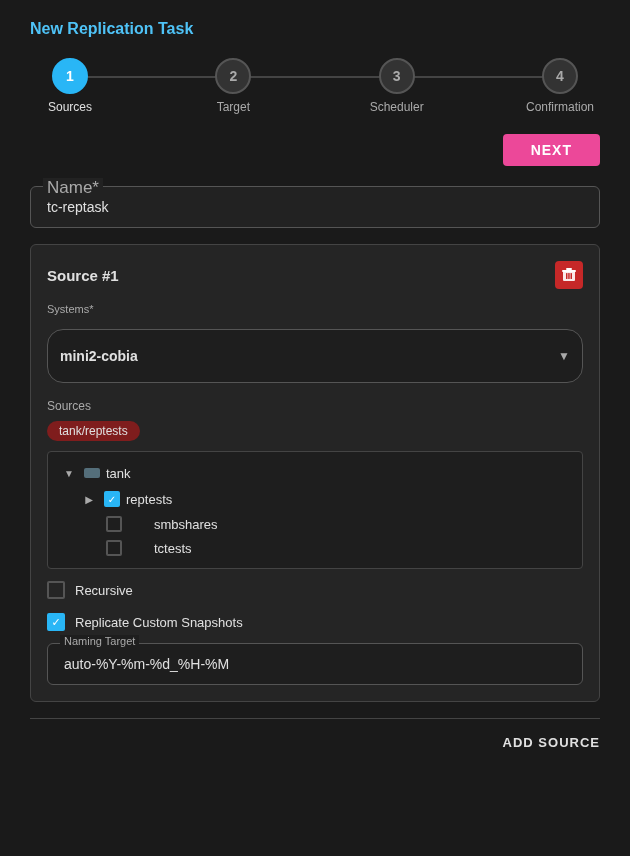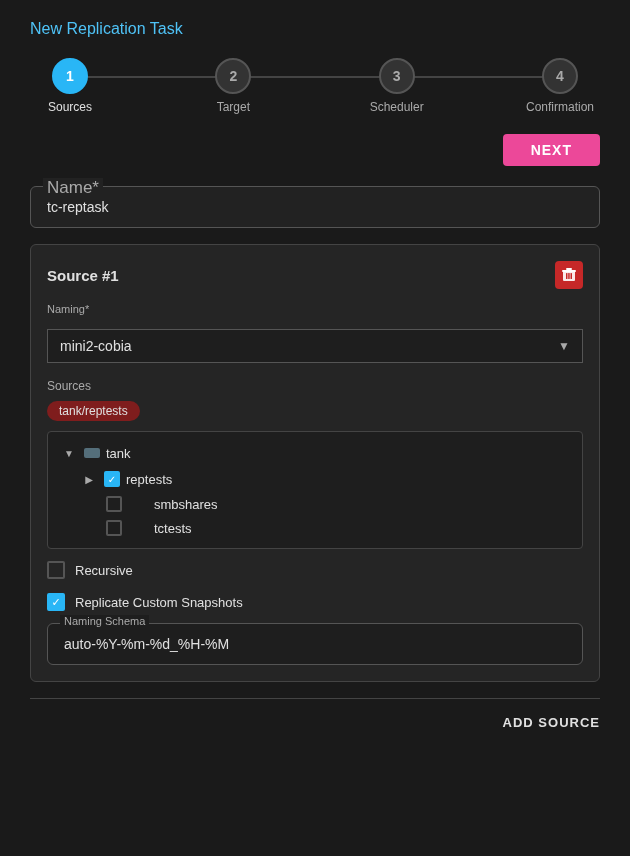--- a/index.html
+++ b/index.html
@@ -10,21 +10,21 @@
       font-size: 14px;
       width: 630px;
       min-height: 856px;
     }
     .page-container {
       padding: 20px 30px;
     }
     .page-title {
       color: #4fc3f7;
       font-size: 16px;
-      font-weight: normal;
+      font-weight: bold;
       margin-bottom: 20px;
     }
     
     .stepper {
       display: flex;
       align-items: flex-start;
       justify-content: space-between;
       margin-bottom: 20px;
       position: relative;
     }
@@ -139,28 +139,29 @@
       border-radius: 4px;
       cursor: pointer;
       display: flex;
       align-items: center;
       justify-content: center;
       font-size: 14px;
     }
     
     .dropdown-field {
       border: 1px solid #555;
-      border-radius: 0;
-      padding: 8px 12px;
+      border-radius: 16px;
+      padding: 18px 12px;
       background: #1e1e1e;
       display: flex;
       justify-content: space-between;
       align-items: center;
       cursor: pointer;
       margin-top: 14px;
+      font-weight: bold;
     }
     .dropdown-label-small {
       font-size: 11px;
       color: #aaa;
       margin-bottom: 2px;
     }
     .dropdown-arrow { color: #aaa; font-size: 12px; }
     
     .sources-section {
       margin-top: 16px;
@@ -352,21 +353,21 @@
           <rect x="4" y="1" width="6" height="2" rx="1" fill="white"></rect>
           <rect x="0" y="3" width="14" height="2" rx="1" fill="white"></rect>
           <rect x="4" y="6" width="1.5" height="6" rx="0.5" fill="#c62828"></rect>
           <rect x="6.2" y="6" width="1.5" height="6" rx="0.5" fill="#c62828"></rect>
           <rect x="8.5" y="6" width="1.5" height="6" rx="0.5" fill="#c62828"></rect>
         </svg>
       </button>
     </div>
 
     <div class="systems-wrapper">
-      <div class="dropdown-label-small">Naming*</div>
+      <div class="dropdown-label-small">Systems*</div>
       <div class="dropdown-field">
         <span>mini2-cobia</span>
         <span class="dropdown-arrow">▼</span>
       </div>
     </div>
 
     <div class="sources-section">
       <div class="sources-section-label">Sources</div>
       <div class="source-tag">tank/reptests</div>
 
@@ -401,21 +402,21 @@
       <div class="checkbox-square"></div>
       <span class="checkbox-label">Recursive</span>
     </div>
 
     <div class="checkbox-row" style="margin-top: 14px;">
       <div class="checkbox-square checked"></div>
       <span class="checkbox-label">Replicate Custom Snapshots</span>
     </div>
 
     <div class="naming-schema-group">
-      <span class="naming-schema-label">Naming Schema</span>
+      <span class="naming-schema-label">Naming Target</span>
       <div style="color:#e0e0e0; font-size:14px;">auto-%Y-%m-%d_%H-%M</div>
     </div>
   </div>
 
   <div class="bottom-divider"></div>
   <div class="add-source-row">
     <button class="add-source-btn">ADD SOURCE</button>
   </div>
 </div>
 

